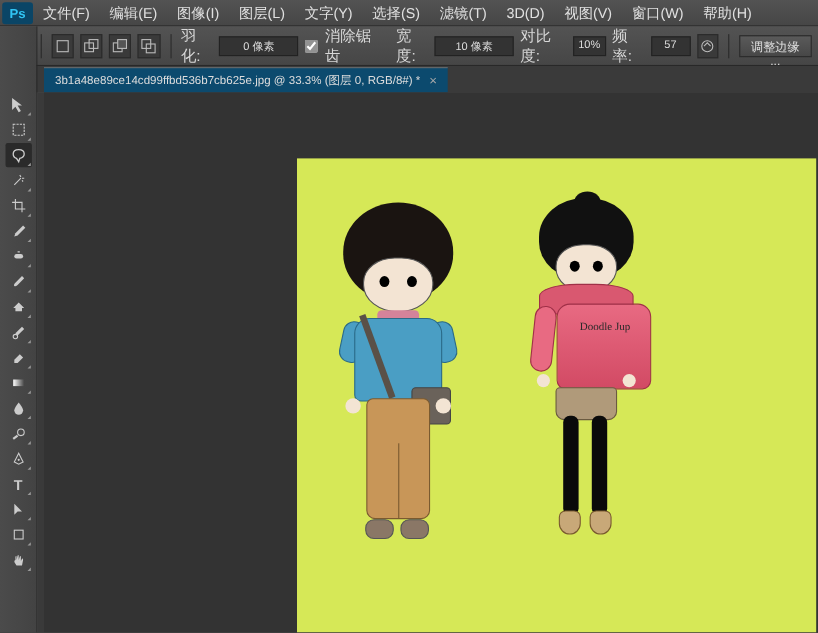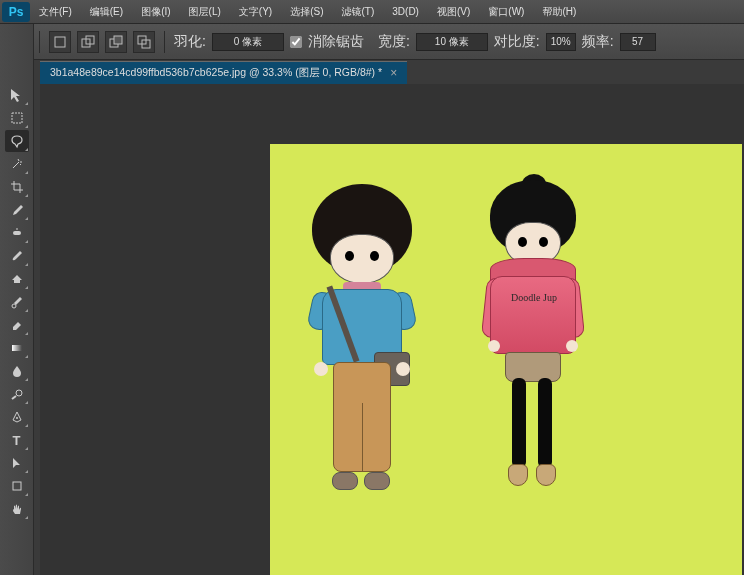--- a/index.html
+++ b/index.html
@@ -1,19 +1,19 @@
 <!DOCTYPE html>
 <html><head>
 <meta charset="utf-8">
 <style>
 * { margin: 0; padding: 0; box-sizing: border-box; font-family: "Microsoft YaHei", sans-serif; }
 body { width: 744px; height: 575px; background: #525252; overflow: hidden; position: relative; }
 .menubar { height: 24px; background: linear-gradient(#535353, #464646); display: flex; align-items: center; border-bottom: 1px solid #282828; }
 .ps-logo { width: 28px; height: 20px; margin-left: 2px; background: #0a4566; border-radius: 3px; display: flex; align-items: center; justify-content: center; color: #31c5f4; font-weight: bold; font-size: 12px; }
-.menu-item { color: #e0e0e0; font-size: 10px; padding: 0 9px; cursor: pointer; }
+.menu-item { color: #e0e0e0; font-size: 13px; padding: 0 9px; cursor: pointer; }
 .optbar { height: 36px; background: linear-gradient(#535353, #464646); display: flex; align-items: center; border-bottom: 1px solid #282828; padding-left: 8px; gap: 6px; }
 .opt-icon { width: 22px; height: 22px; background: #3a3a3a; border: 1px solid #2a2a2a; display: flex; align-items: center; justify-content: center; color: #ccc; font-size: 11px; }
 .opt-icon.active { background: #2a2a2a; }
 .opt-divider { width: 1px; height: 22px; background: #2a2a2a; margin: 0 3px; }
 .opt-label { color: #d8d8d8; font-size: 14px; }
 .opt-input { background: #333; border: 1px solid #222; color: #ddd; font-size: 10px; padding: 2px 4px; width: 72px; height: 18px; text-align: center; }
 .opt-check { width: 12px; height: 12px; accent-color: #929292; }
 .opt-btn { background: linear-gradient(#5a5a5a, #474747); border: 1px solid #2a2a2a; color: #e0e0e0; font-size: 11px; padding: 2px 8px; height: 20px; cursor: pointer; }
 .tabbar { height: 24px; background: #3a3a3a; display: flex; align-items: center; padding-left: 40px; }
 .tab { background: #0c4a6e; color: #ddd; font-size: 10.5px; padding: 4px 10px; display: flex; align-items: center; gap: 8px; border-top: 1px solid #6a6a6a; }
@@ -42,21 +42,21 @@
 .shoe-bl, .shoe-br { width: 26px; height: 18px; background: #8a7766; position: absolute; top: 288px; border-radius: 8px; border: 1px solid #555; }
 .shoe-bl { left: 20px; } .shoe-br { left: 52px; }
 .hand-b { width: 14px; height: 14px; background: #f3e4d3; border-radius: 50%; position: absolute; top: 178px; }
 .hand-b.l { left: 2px; } .hand-b.r { right: 2px; }
 
 .girl { position: absolute; left: 220px; top: 36px; }
 .bun { width: 24px; height: 20px; background: #111; border-radius: 50% 50% 40% 40%; position: absolute; left: 32px; top: -6px; }
 .hair-g { width: 86px; height: 74px; background: #111; border-radius: 48% 48% 46% 46%; position: relative; }
 .face-g { width: 56px; height: 44px; background: #f3e4d3; border-radius: 45% 45% 50% 50%; position: absolute; left: 15px; top: 42px; border: 1px solid #555; }
 .hood { width: 86px; height: 28px; background: #d95870; border-radius: 40% 40% 10% 10%; position: absolute; left: 0; top: 78px; border: 1px solid #a03048; }
-.hoodie { width: 86px; height: 78px; background: linear-gradient(#e86a82, #d24a64); position: absolute; left: 0; top: 96px; border-radius: 12px 12px 8px 8px; border: 1px solid #a03048; }
+.hoodie { width: 86px; height: 78px; background: linear-gradient(#e86a82, #d24a64); position: absolute; left: 16px; top: 96px; border-radius: 12px 12px 8px 8px; border: 1px solid #a03048; }
 .hoodie-text { position: absolute; left: 14px; top: 16px; font-size: 10px; font-family: cursive; color: #2a2a2a; line-height: 1; text-align: center; width: 58px; }
 .sleeve-gl, .sleeve-gr { width: 20px; height: 60px; background: #e86a82; position: absolute; top: 98px; border-radius: 10px; border: 1px solid #a03048; }
 .sleeve-gl { left: -6px; transform: rotate(6deg); } .sleeve-gr { right: -6px; transform: rotate(-6deg); }
 .shorts { width: 56px; height: 30px; background: #b09a7a; position: absolute; left: 15px; top: 172px; border-radius: 4px 4px 8px 8px; border: 1px solid #6a5a40; }
 .leg-gl, .leg-gr { width: 14px; height: 90px; background: #0a0a0a; position: absolute; top: 198px; border-radius: 6px; }
 .leg-gl { left: 22px; } .leg-gr { left: 48px; }
 .boot-gl, .boot-gr { width: 20px; height: 22px; background: #c8a878; position: absolute; top: 284px; border-radius: 6px 6px 10px 10px; border: 1px solid #7a5a30; }
 .boot-gl { left: 18px; } .boot-gr { left: 46px; }
 .hand-g { width: 12px; height: 12px; background: #f3e4d3; border-radius: 50%; position: absolute; top: 160px; }
 .hand-g.l { left: -2px; } .hand-g.r { right: -2px; }
@@ -114,20 +114,30 @@
   <span class="opt-label">羽化:</span>
   <input class="opt-input" value="0 像素" style="">
   <input type="checkbox" class="opt-check" checked="" style="">
   <span class="opt-label">消除锯齿</span>
   <span class="opt-label" style="margin-left:8px">宽度:</span>
   <input class="opt-input" value="10 像素" style="">
   <span class="opt-label">对比度:</span>
   <input class="opt-input" style="width: 30px;" value="10%">
   <span class="opt-label">频率:</span>
   <input class="opt-input" style="width: 36px;" value="57">
+  <div class="refine-sect">
+    <div class="opt-icon">
+        <svg width="14" height="14">
+          <circle cx="7" cy="7" r="5" fill="none" stroke="#bbb"></circle>
+          <path d="M4 7 L7 4 L10 7" fill="none" stroke="#bbb"></path>
+        </svg>
+      </div>
+    <div class="opt-divider"></div>
+    <button class="opt-btn">调整边缘 ...</button>
+  </div>
 </div>
 
 <div class="tabbar">
   <div class="tab">
     <span>3b1a48e89ce14cd99ffbd536b7cb625e.jpg @ 33.3% (图层 0, RGB/8#) *</span>
     <span class="tab-close">×</span>
   </div>
 </div>
 
 <div class="toolbar">

